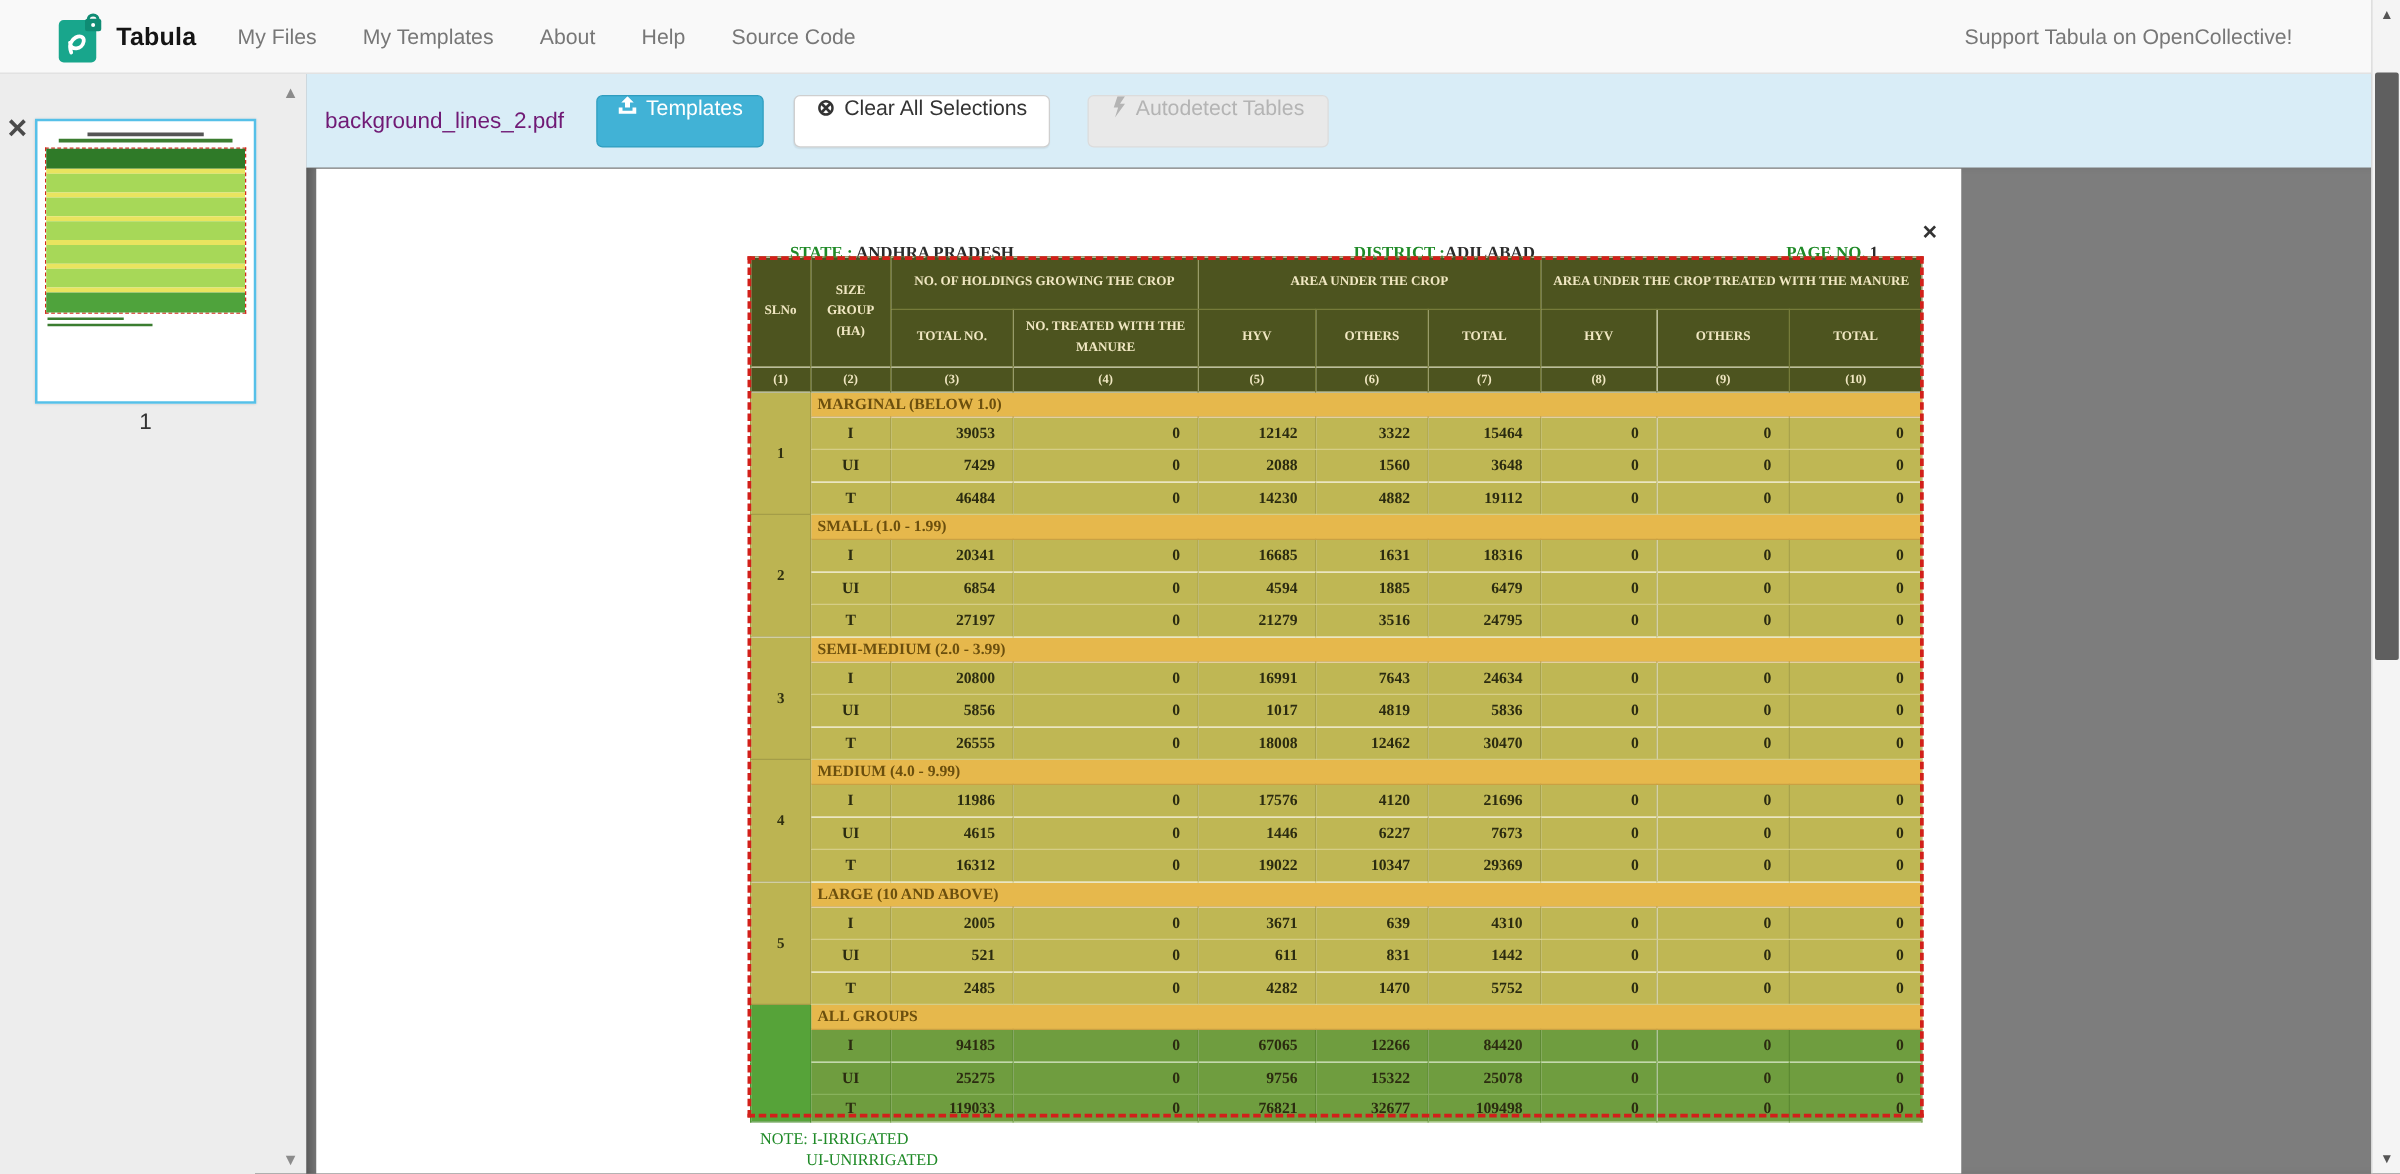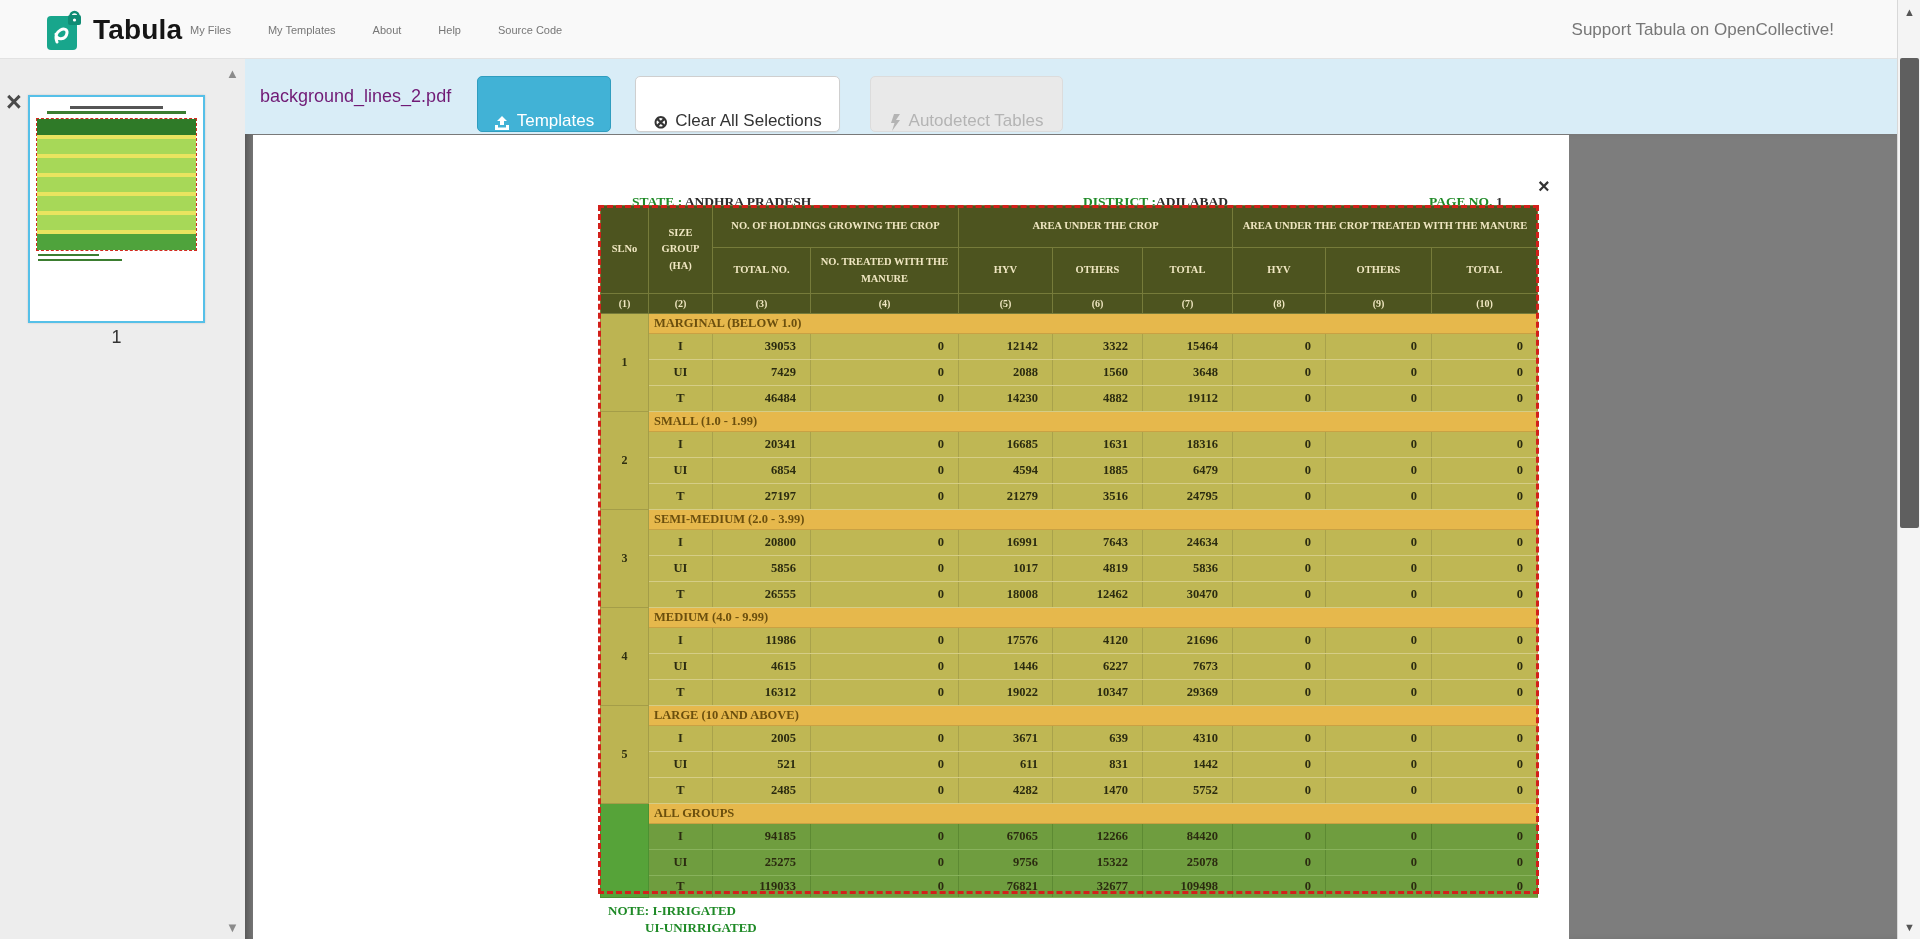--- a/index.html
+++ b/index.html
@@ -4,23 +4,23 @@
 <style>
   * { margin:0; padding:0; box-sizing:border-box; }
   html,body { width:1920px; height:939px; overflow:hidden; background:#7d7d7d;
               font-family:"Liberation Sans", sans-serif; }
   #app { position:relative; width:1920px; height:939px; overflow:hidden; background:#7d7d7d; }
 
   
   .navbar { position:absolute; left:0; top:0; width:1920px; height:59px; background:#f9f9f9;
             border-bottom:1px solid #e2e2e2; z-index:30; }
   .brand { position:absolute; left:44px; top:7px; display:flex; align-items:center; gap:9px; cursor:pointer; }
-  .brand-name { font-size:28px; font-weight:bold; color:#151515; letter-spacing:.2px; }
+  .brand-name { font-size:20px; font-weight:bold; color:#151515; letter-spacing:.2px; }
   .nav-links { position:absolute; left:190px; top:0; height:59px; display:flex; align-items:center; gap:37px; }
-  .nav-links a { font-size:11px; color:#777; text-decoration:none; cursor:pointer; }
+  .nav-links a { font-size:17px; color:#777; text-decoration:none; cursor:pointer; }
   .support { position:absolute; right:86px; top:0; height:59px; display:flex; align-items:center;
              font-size:17px; color:#777; cursor:pointer; }
 
   
   .sidebar { position:absolute; left:0; top:59px; width:245px; height:880px; background:#ededed; z-index:20; }
   .sb-arrow { position:absolute; left:226px; font-size:13px; color:#8b8b8b; cursor:pointer; user-select:none; }
   .sb-arrow.up { top:7px; }
   .sb-arrow.down { top:861px; }
   .thumb-close { position:absolute; left:6px; top:30px; font-size:27px; font-weight:900; color:#4a4a4a;
                  line-height:1; cursor:pointer; }
@@ -36,21 +36,21 @@
   .mk-g { height:15px; background:#a7d858; }
   .mk-dg { height:16px; background:#4fa33c; }
   .mk-note { height:2px; background:#3b7d30; margin:3px 0 0 2px; }
   .thumb-num { position:absolute; left:28px; top:268px; width:177px; text-align:center;
                font-size:18px; color:#333; }
 
   
   .toolbar { position:absolute; left:245px; top:59px; width:1652px; height:75px; background:#d9edf7; z-index:10; }
   .filename { position:absolute; left:15px; top:0; height:75px; display:flex; align-items:center;
               font-size:18px; color:#701a75; }
-  .tbtn { position:absolute; top:17px; height:56px; border-radius:5px; display:flex; align-items:flex-end;
+  .tbtn { position:absolute; top:17px; height:42px; border-radius:5px; display:flex; align-items:flex-start;
           justify-content:center; gap:7px; font-size:17px; cursor:pointer; border:1px solid transparent;
           font-family:"Liberation Sans", sans-serif; }
   .btn-templates { left:232px; width:134px; background:#41b2d6; border-color:#2f9dbf; color:#fff; }
   .btn-clear { left:390px; width:205px; background:#ffffff; border-color:#cfcfcf; color:#333;
                box-shadow:0 1px 1px rgba(0,0,0,.06); }
   .btn-auto { left:625px; width:193px; background:#e9e9e9; border-color:#dcdcdc; color:#b4b4b4; cursor:default; }
   .btn-export { left:1301px; width:310px; background:#51a351; border-color:#428842; color:#fff; }
   .icon-otimes { font-size:18px; font-weight:bold; line-height:1; color:#333; }
 
   
@@ -64,21 +64,21 @@
               font-size:13.5px; font-weight:bold;margin-top:14px; }
   .doc-meta .lbl { color:#1f8a27; }
   .doc-meta .val { color:#2b2b2b; }
   .meta-state { position:absolute; left:34px; }
   .meta-district { position:absolute; left:485px; }
   .meta-page { position:absolute; left:831px; }
   .sel-close { position:absolute; left:1285px; top:41px; font-size:20px; font-weight:900; color:#333;
                line-height:1; cursor:pointer; font-family:"Liberation Sans", sans-serif; }
   .selection { position:absolute; left:345px; top:70px; width:941px; height:689px;
                border:3px dashed #d2201a; z-index:9; pointer-events:none; }
-  .doc-note { position:absolute; font-size:13px; font-weight:bold; color:#1f8a27; }
+  .doc-note { position:absolute; font-size:13px; font-weight:normal; color:#1f8a27; }
   .note1 { left:355px; top:768px; }
   .note2 { left:392px; top:785px; }
 
   
   #pdf-table { position:absolute; left:347px; top:70px; width:937px; border-collapse:collapse;
                table-layout:fixed; z-index:7; font-family:"Liberation Serif", serif; }
   #pdf-table thead tr.hr1 { height:42px; }
   #pdf-table thead tr.hr2 { height:46px; }
   #pdf-table thead tr.hr3 { height:20px; }
   #pdf-table th, #pdf-table td { overflow:hidden; }

